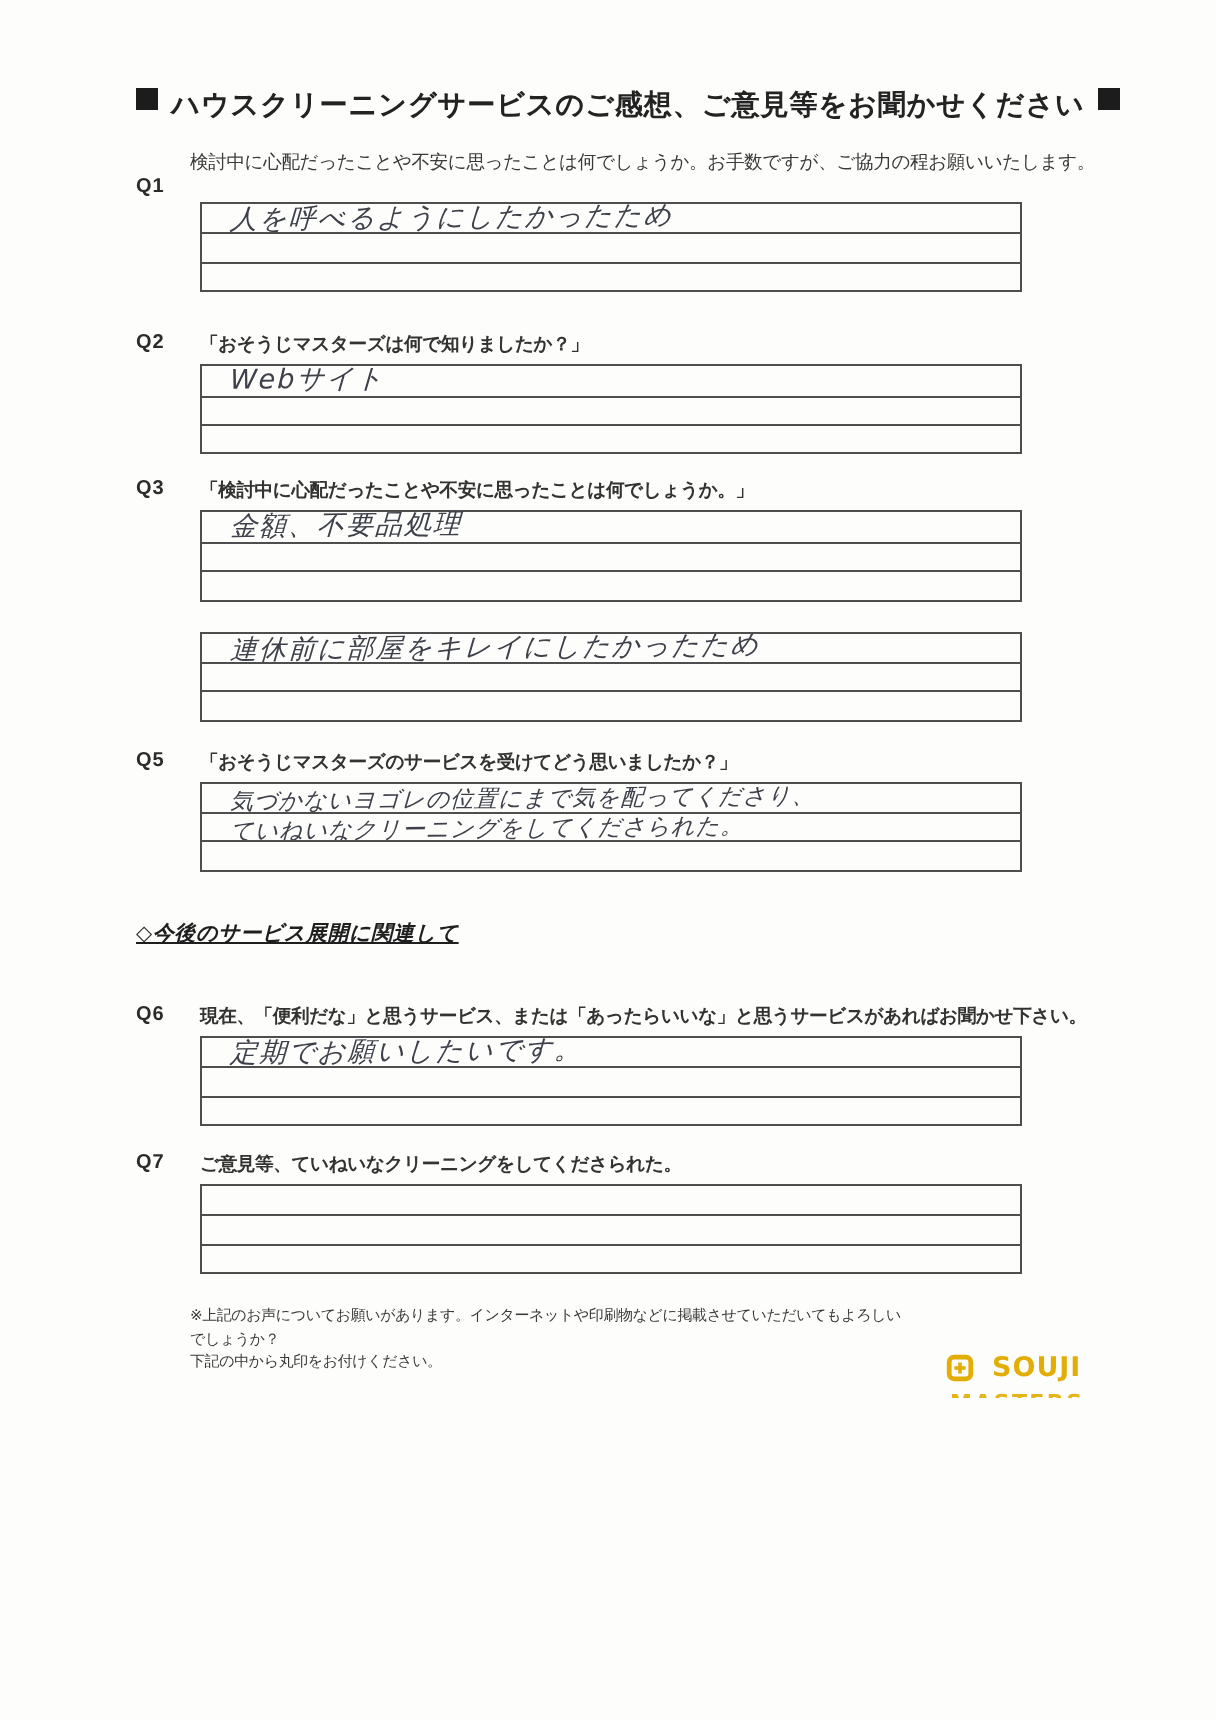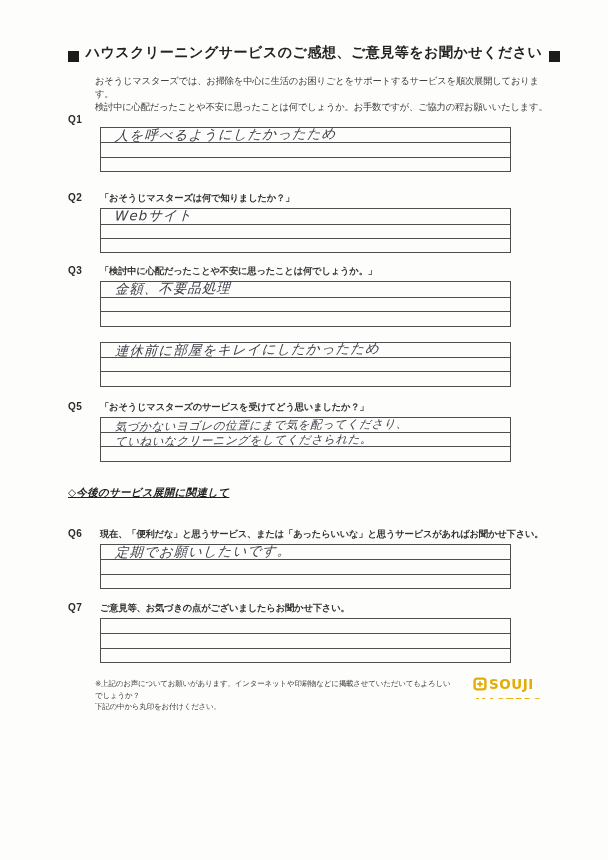--- a/index.html
+++ b/index.html
@@ -9,21 +9,21 @@
     width:608px; height:860px;
     background:#fdfdfb;
     font-family:"Liberation Sans","DejaVu Sans",sans-serif;
     color:#2e2e2e;
     overflow:hidden;
     margin:0 auto;
     box-shadow:0 0 4px rgba(0,0,0,.15);
   }
   
   .title-row {
-    display:flex; align-items:flex-end;
+    display:flex; align-items:flex-start;
     margin:44px 0 0 68px;
     width:492px;
     justify-content:space-between;
   }
   .sq { width:11px; height:11px; background:#1c1c1c; flex:0 0 auto; }
   .title-text {
     font-size:14px; font-weight:bold; color:#232323;
     letter-spacing:.5px; white-space:nowrap;
   }
   .intro {
@@ -67,21 +67,21 @@
   }
   
   .footer-note {
     margin:15px 0 0 95px; width:360px;
     font-size:7.5px; line-height:11.5px; color:#3a3a3a; letter-spacing:-0.2px;
   }
   .logo {
     position:absolute; left:473px; top:676px; width:86px;
     color:#e2ae06;
   }
-  .logo-row1 { display:flex; align-items:center; gap:2px; }
+  .logo-row1 { display:flex; align-items:center; gap:9px; }
   .logo-souji {
     font-size:13.5px; font-weight:800; letter-spacing:.5px;
     font-family:"DejaVu Sans",sans-serif;
   }
   .logo-masters-clip { height:7px; overflow:hidden; margin-left:2px; opacity:.92; }
   .logo-masters {
     font-size:11px; font-weight:800; letter-spacing:1.2px;
     font-family:"DejaVu Sans",sans-serif;
   }
 </style>
@@ -90,21 +90,20 @@
 
 <div class="sheet">
 
   <div class="title-row">
     <span class="sq"></span>
     <span class="title-text">ハウスクリーニングサービスのご感想、ご意見等をお聞かせください</span>
     <span class="sq"></span>
   </div>
 
   <div class="intro">
-    <div>おそうじマスターズでは、お掃除を中心に生活のお困りごとをサポートするサービスを順次展開しております。</div>
     <div>検討中に心配だったことや不安に思ったことは何でしょうか。お手数ですが、ご協力の程お願いいたします。</div>
   </div>
 
   <div class="q q1">
     <div class="q-head">
       <span class="q-id">Q1</span>
     </div>
     <div class="a-box">
       <div class="a-row">
           <span class="hw">人を呼べるようにしたかったため</span>
@@ -202,21 +201,21 @@
         </div>
       <div class="a-row">
           <span class="hw"></span>
         </div>
     </div>
   </div>
 
   <div class="q q7">
     <div class="q-head">
       <span class="q-id">Q7</span>
-      <span class="q-text">ご意見等、お気づきの点がございましたらお聞かせ下さい。</span>
+      <span class="q-text">ご意見等、ていねいなクリーニングをしてくださられた。</span>
     </div>
     <div class="a-box">
       <div class="a-row">
           <span class="hw"></span>
         </div>
       <div class="a-row">
           <span class="hw"></span>
         </div>
       <div class="a-row">
           <span class="hw"></span>

